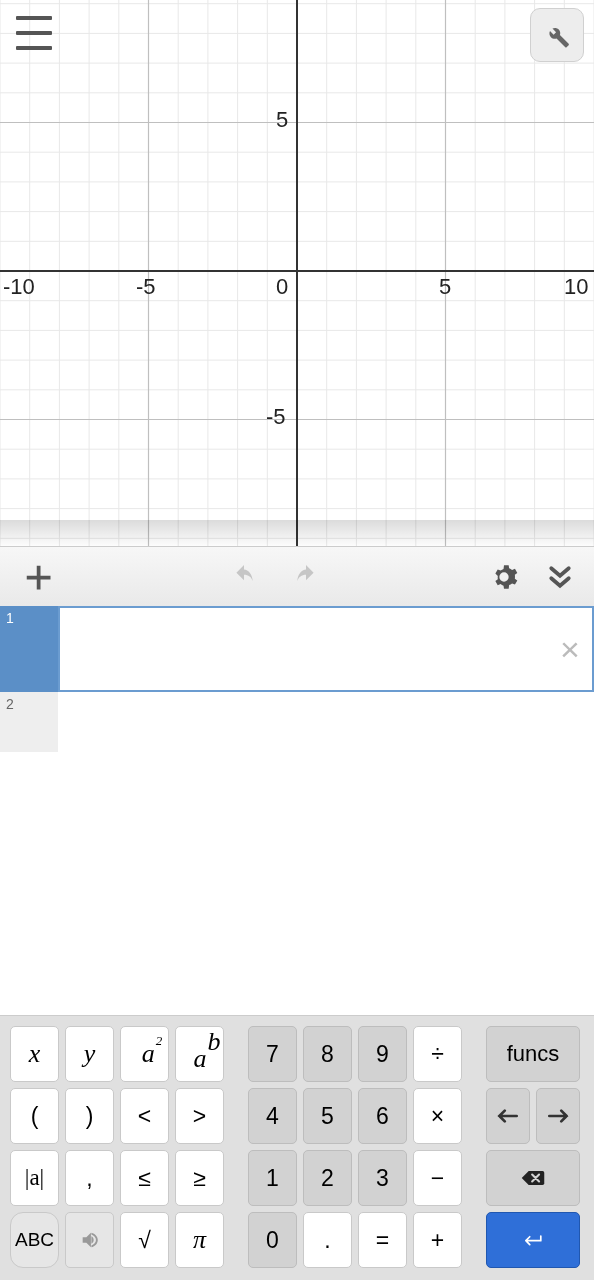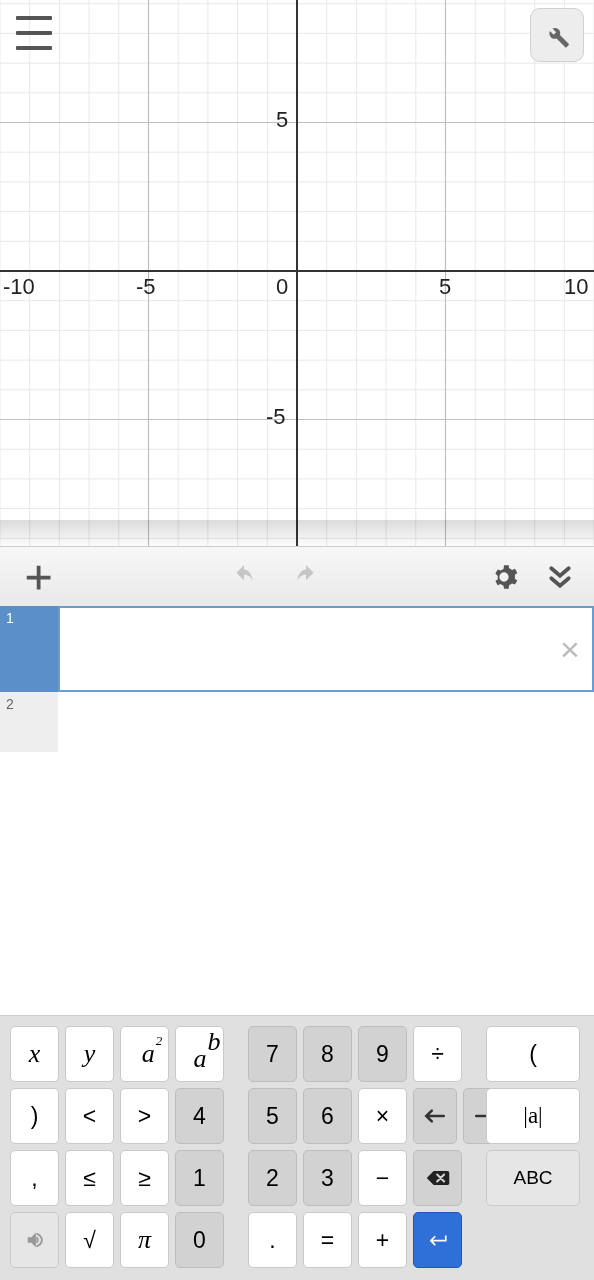--- a/index.html
+++ b/index.html
@@ -48,21 +48,21 @@
   .keypad { position: absolute; left: 0; bottom: 0; width: 594px; height: 265px; background: #e0e0e0; padding: 10px 10px 8px 10px; border-top: 1px solid #ccc; }
   .kp-grid { display: grid; grid-template-columns: repeat(4, 49px) 12px repeat(4, 49px) 12px 94px; grid-template-rows: repeat(4, 56px); gap: 6px; }
   .gap-col { grid-row: span 4; }
   .key { display: flex; align-items: center; justify-content: center; border-radius: 5px; font-size: 23px; border: 1px solid #c9c9c9; background: #fff; font-family: inherit; user-select:none; }
   .key.dark { background: #d2d2d2; border-color:#bdbdbd; }
   .key.shade { background: #e6e6e6; }
   .key.blue { background: #2f6fd8; border-color:#2057b0; color:#fff; }
   .key .it { font-style: italic; font-family: 'Times New Roman', serif; font-size: 26px; }
   .key sup { font-size: 13px; position: relative; top: -8px; left:1px; }
   .key .sups { font-style: italic; font-family:'Times New Roman',serif;margin-left:14px; }
-  .key.small { font-size: 19px; }
+  .key.small { font-size: 19px; border-radius: 13px; }
   .funcs { font-size: 22px; }
 
   
   .right-split { display: grid; grid-template-columns: 1fr 1fr; gap: 6px; width: 94px; height: 56px; }
   .right-split .key { width: 100%; height: 100%; font-size:22px; }
 
   .key svg { width: 26px; height: 22px; }
 </style>
 </head>
 <body>
@@ -205,20 +205,21 @@
       </button>
     <button class="key">
         <span class="sups"><span class="it">a</span><sup><span class="it">b</span></sup></span>
       </button>
     <div class="gap-col"></div>
     <button class="key dark">7</button>
     <button class="key dark">8</button>
     <button class="key dark">9</button>
     <button class="key">÷</button>
     <div class="gap-col"></div>
+    <button class="key dark funcs">funcs</button>
 
     <button class="key">(</button>
     <button class="key">)</button>
     <button class="key">&lt;</button>
     <button class="key">&gt;</button>
     <button class="key dark">4</button>
     <button class="key dark">5</button>
     <button class="key dark">6</button>
     <button class="key">×</button>
     <div class="right-split">

